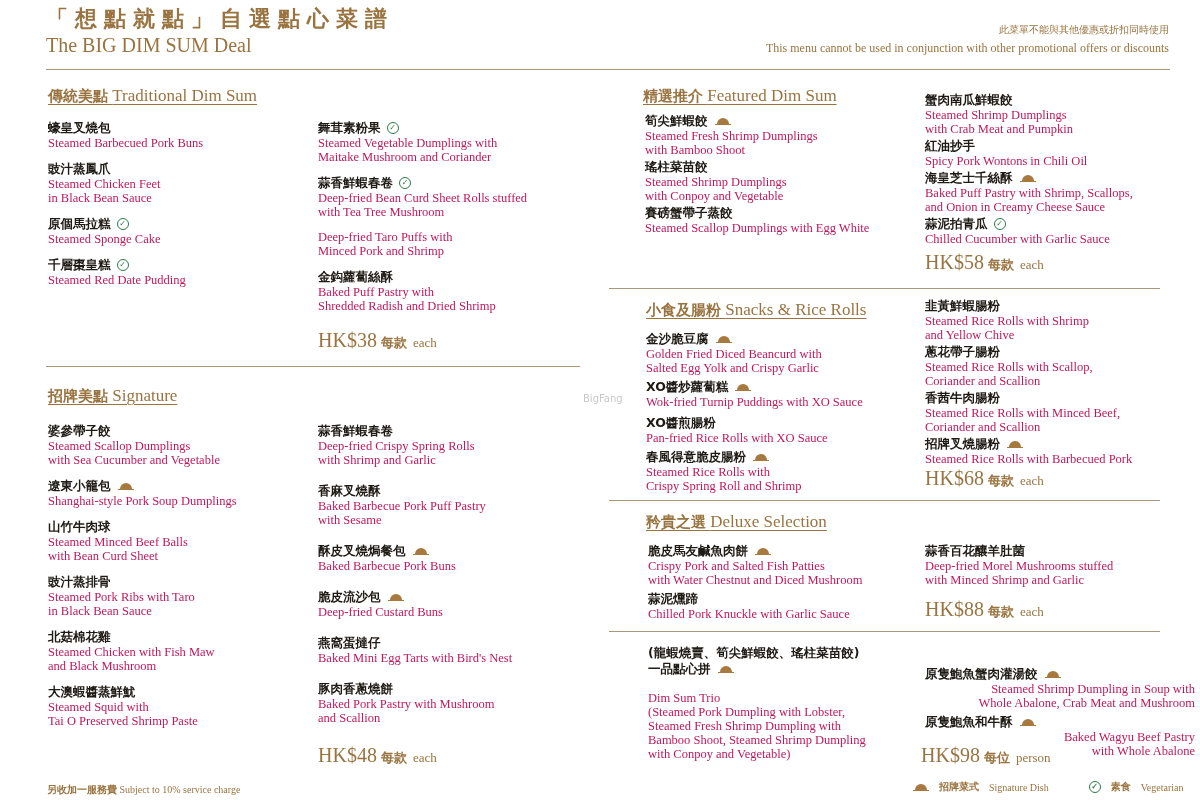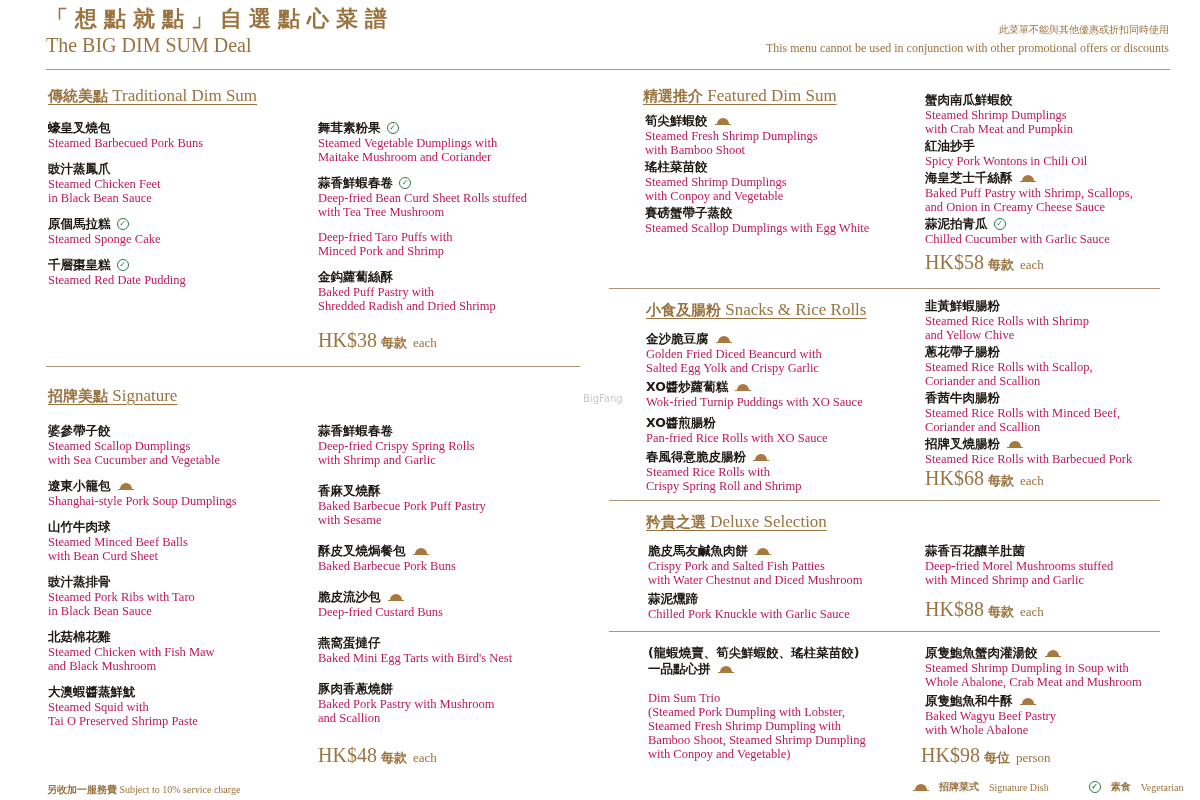--- a/index.html
+++ b/index.html
@@ -389,21 +389,21 @@
         <span>一品點心拼</span>
         <span class="ico-sig"></span>
       </div>
     <div class="en" style="margin-top:14px;">Dim Sum Trio
 (Steamed Pork Dumpling with Lobster,
 Steamed Fresh Shrimp Dumpling with
 Bamboo Shoot, Steamed Shrimp Dumpling
 with Conpoy and Vegetable)</div>
   </div>
 </div>
-<div class="col" style="left:925px; top:645px; width:270px;">
+<div class="col" style="left:925px; top:666px; width:270px;text-align:right;">
   <div class="item" style="margin-bottom:4px;">
       <div class="zh">
         <span>原隻鮑魚蟹肉灌湯餃</span>
         <span class="ico-sig"></span>
       </div>
       <div class="en">Steamed Shrimp Dumpling in Soup with
 Whole Abalone, Crab Meat and Mushroom</div>
     </div>
   <div class="item">
       <div class="zh">

